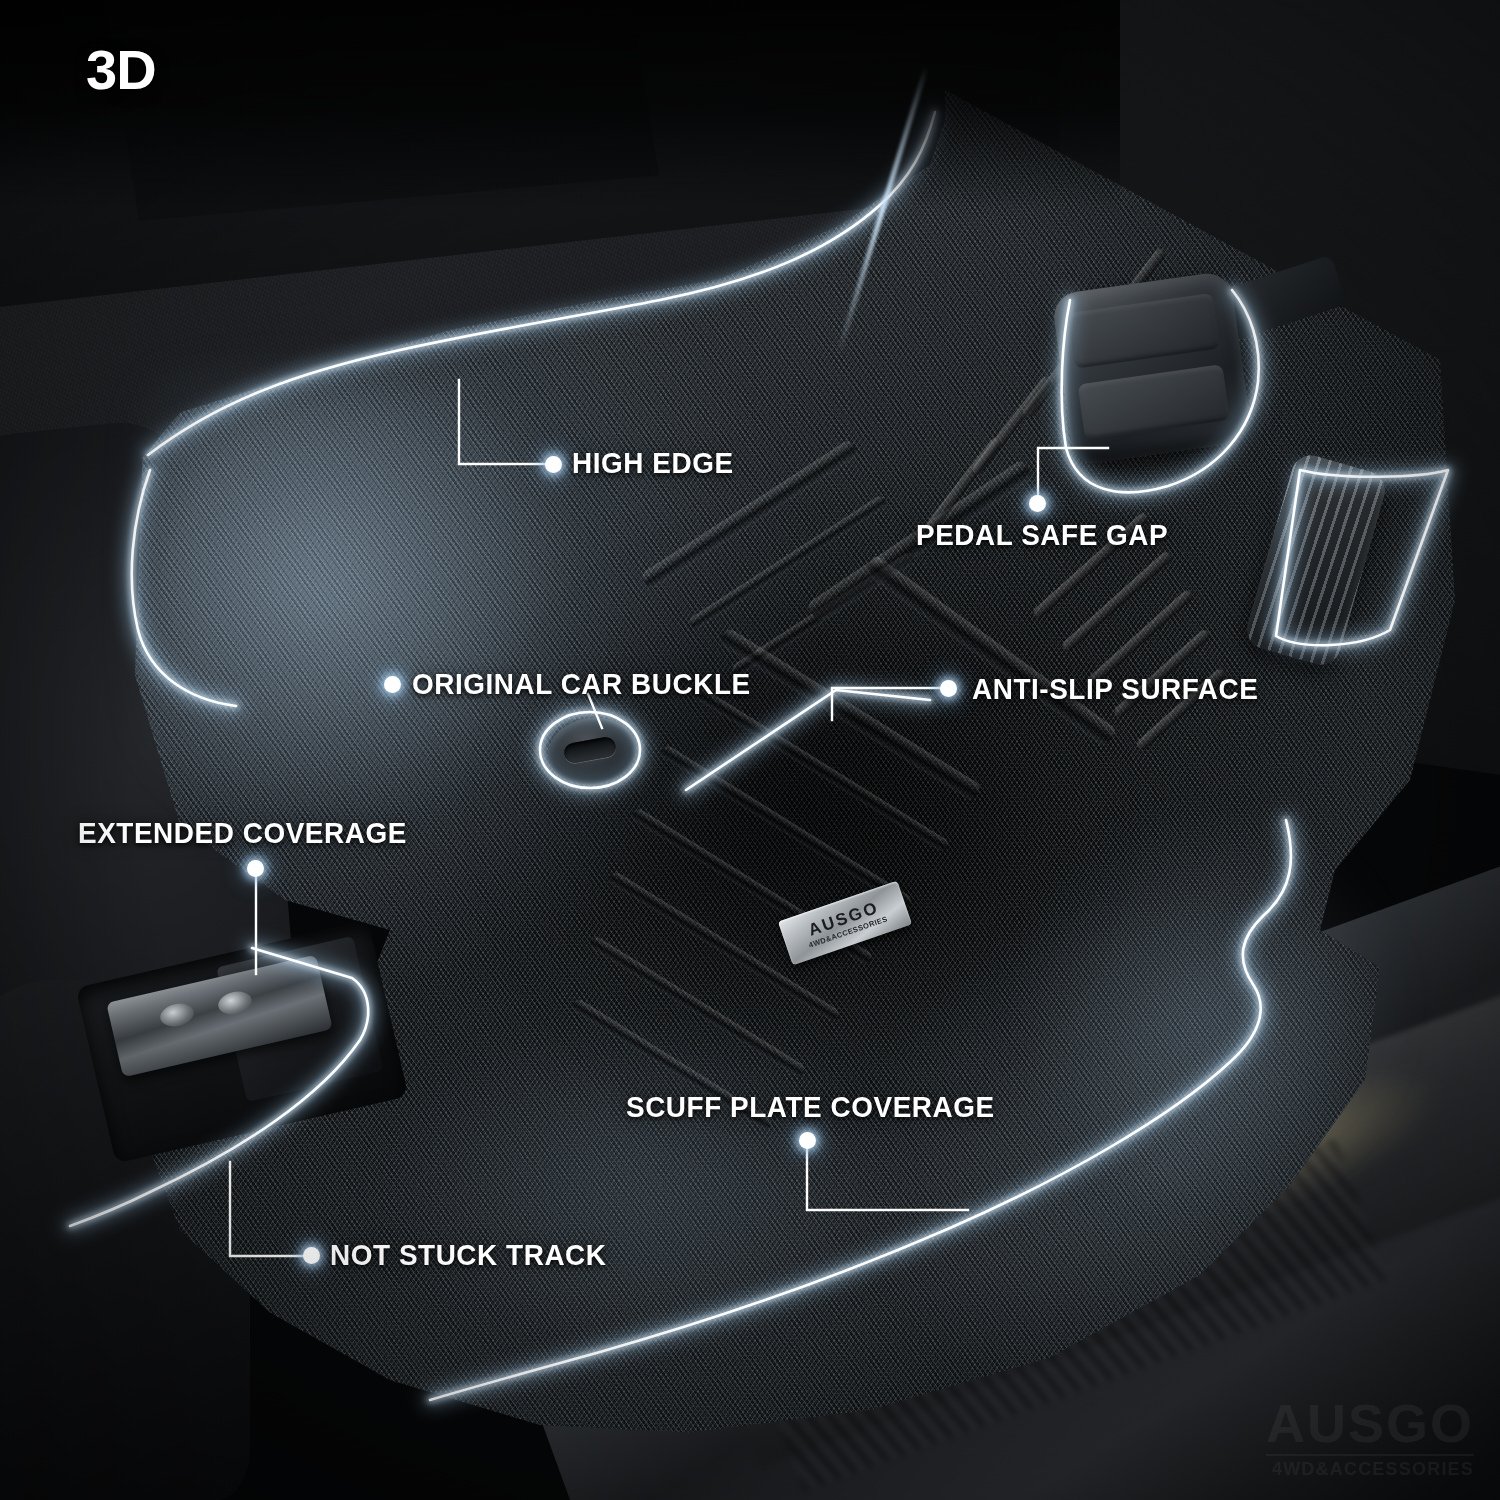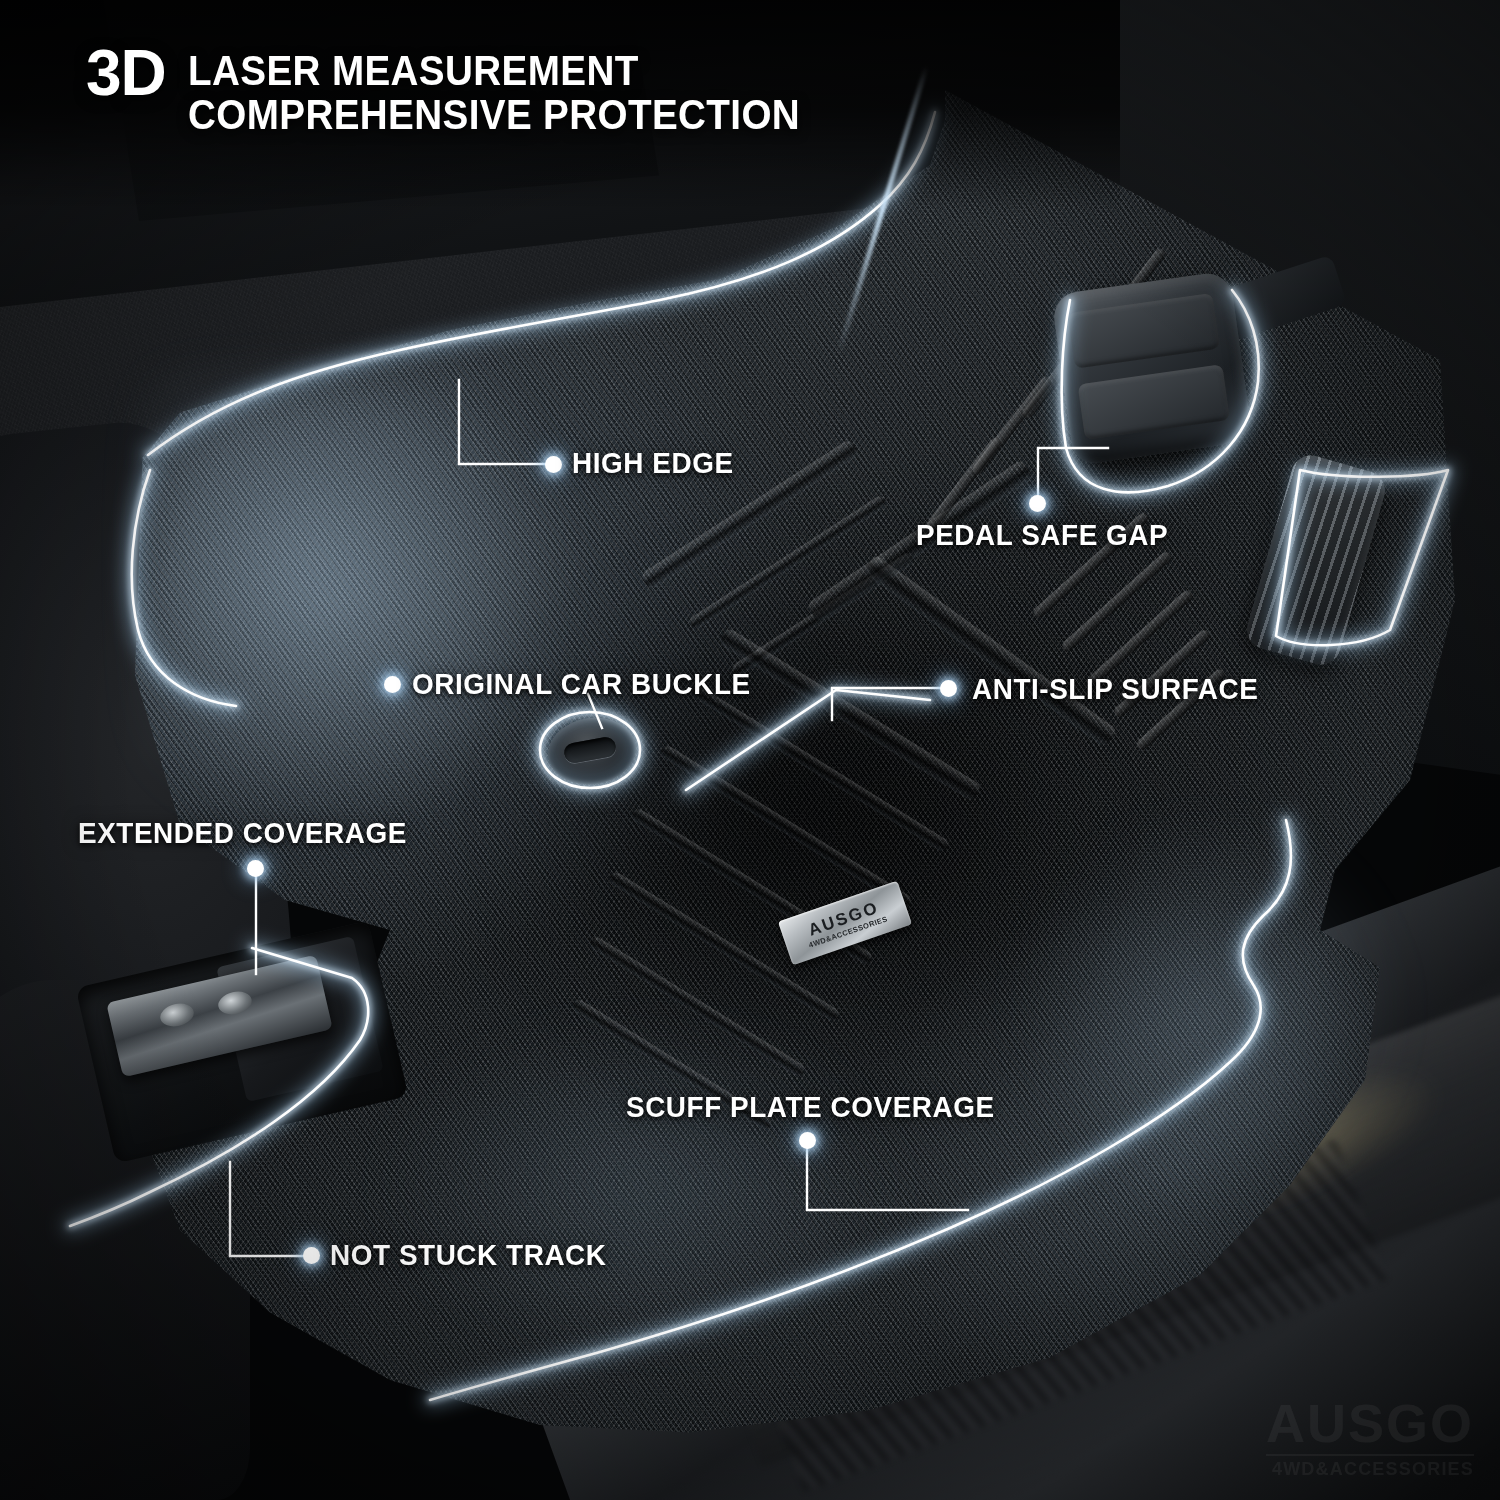--- a/index.html
+++ b/index.html
@@ -273,21 +273,21 @@
     transform:scaleX(.93);
     transform-origin:left center;
   }
 
   
   #headline{
     position:absolute;left:86px;top:44px;z-index:40;
   }
   #headline-row{display:flex;align-items:flex-start;}
   #hl-3d{
-    color:#fff;font-weight:bold;font-size:64px;line-height:.92;letter-spacing:-1px;
+    color:#fff;font-weight:bold;font-size:56px;line-height:.92;letter-spacing:-1px;
     text-shadow:0 3px 14px rgba(0,0,0,.9);
     margin-right:22px;
   }
   #hl-lines{padding-top:5px;}
   .hl-line{
     color:#fff;font-weight:bold;font-size:42px;line-height:1.04;letter-spacing:.4px;
     white-space:nowrap;
     text-shadow:0 3px 12px rgba(0,0,0,.9);
     transform:scaleX(.92);transform-origin:left center;
   }
@@ -508,24 +508,20 @@
     <div class="label" style="left:330px;top:1238px;">NOT STUCK TRACK</div>
   </div>
 
   <div class="layer" id="vignette"></div>
 
   <div id="headline-scrim"></div>
   <div id="streak"></div>
   <div id="headline">
     <div id="headline-row">
       <div id="hl-3d">3D</div>
-      <div id="hl-lines">
-        <div class="hl-line">LASER MEASUREMENT</div>
-        <div class="hl-line">COMPREHENSIVE PROTECTION</div>
-      </div>
     </div>
   </div>
 
   <div id="watermark">
     <div id="wm-main">AUSGO</div>
     <div id="wm-sub">4WD&amp;ACCESSORIES</div>
   </div>
 
 </div>
 

